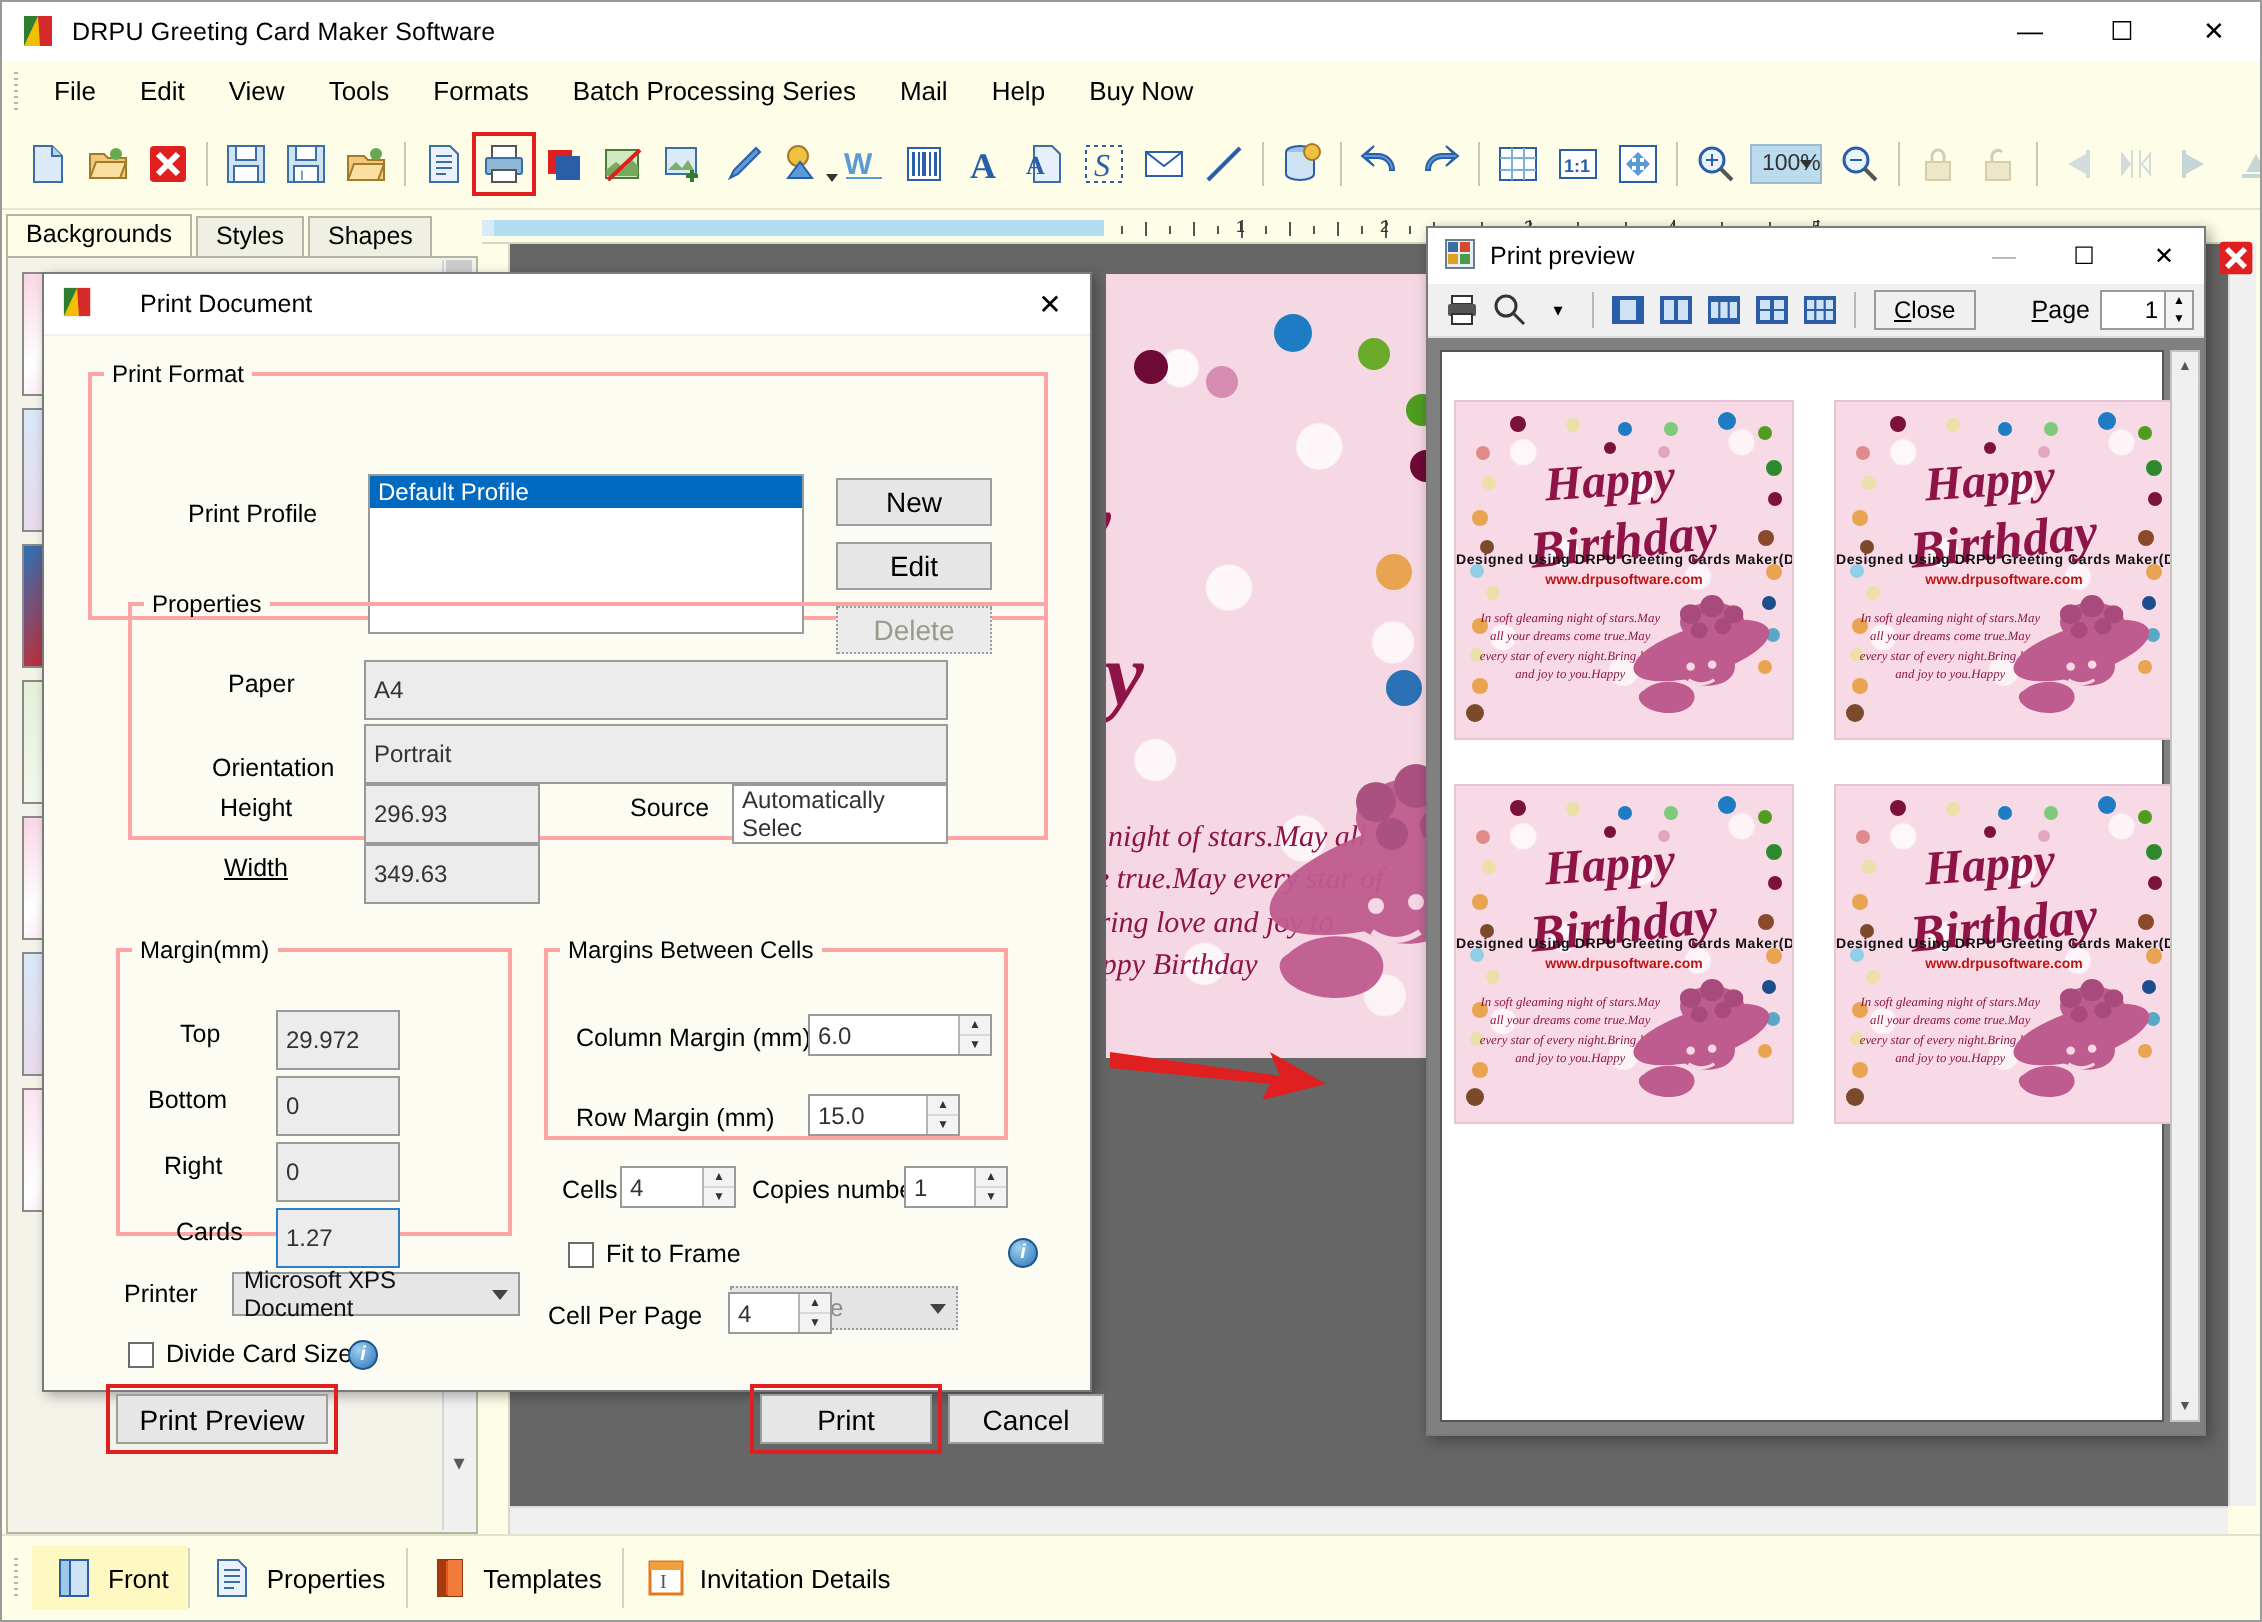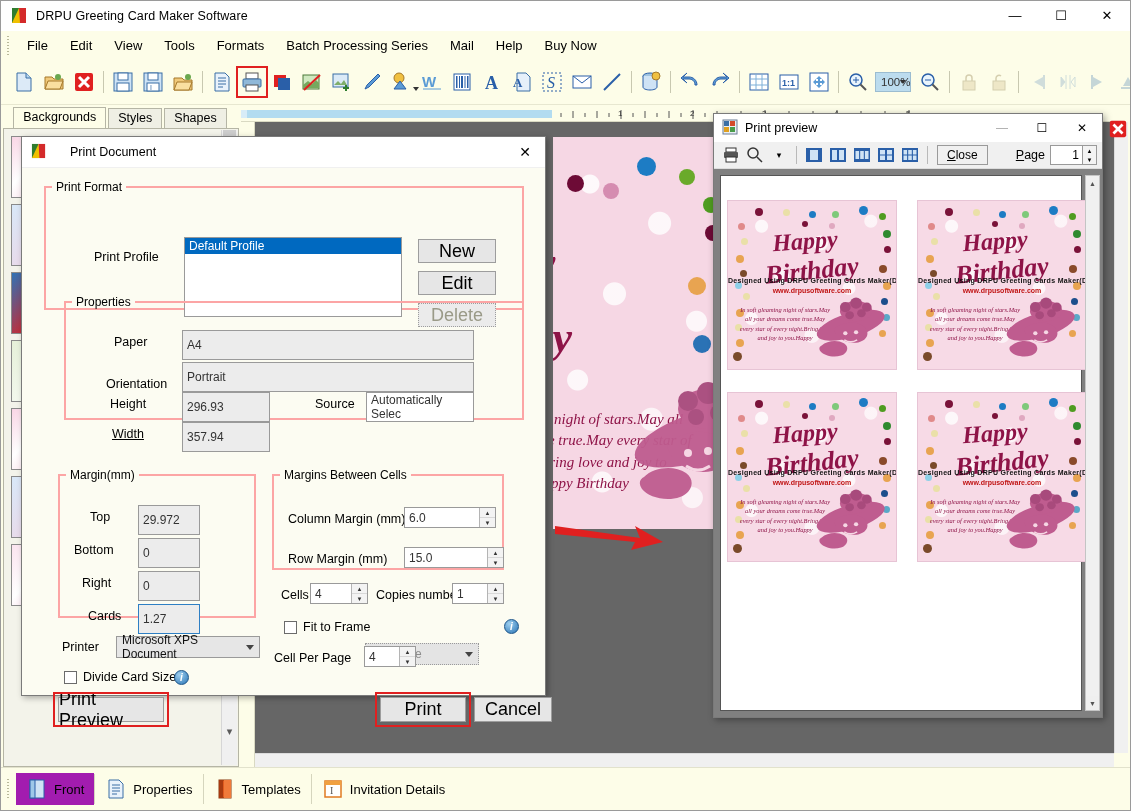--- a/index.html
+++ b/index.html
@@ -78,21 +78,21 @@
   }
   .zoomfield .arrow {
     position: absolute; right: 4px; top: 7px;
     width: 0; height: 0; border-left: 3.5px solid transparent;
     border-right: 3.5px solid transparent; border-top: 4px solid #333;
   }
 
   
   .panel-tabs {
     position: absolute; top: 106px; left: 2px; width: 236px; height: 22px;
-    display: flex; align-items: flex-end; justify-content: center;
+    display: flex; align-items: flex-end;
   }
   .ptab {
     height: 21px; padding: 2px 9px 0 9px; font-size: 12.5px;
     background: #efefe4; border: 1px solid #b5b5a5; border-bottom: none;
     margin-right: 2px; color: #000;
   }
   .ptab.active { background: #fdfde8; height: 22px; font-weight: normal; }
 
   
   .left-panel {
@@ -207,21 +207,21 @@
   .bottombar {
     position: absolute; left: 0; right: 0; bottom: 0; height: 43px;
     background: #fdfde8; border-top: 1px solid #e2e2cc;
     display: flex; align-items: center;
   }
   .btab {
     display: flex; align-items: center; height: 32px; padding: 0 10px;
     font-size: 13px; color: #000; position: relative;
   }
   .btab .bicon { width: 22px; height: 22px; margin-right: 6px; flex: none; }
-  .btab.active { background: #a21caf; }
+  .btab.active { background: #fef9c3; }
   .btab-sep { width: 1px; height: 30px; background: #d5d5bd; }
 
   
   .dialog {
     position: absolute; left: 20px; top: 135px; width: 525px; height: 560px;
     background: #fcfcf2; border: 1px solid #7a7a7a;
     box-shadow: 2px 2px 6px rgba(0,0,0,.3);
   }
   .dlg-title {
     height: 31px; background: #ffffff; display: flex; align-items: center;
@@ -248,21 +248,21 @@
   }
   .txtbox.focus { border: 1px solid #2e7fc4; background: #ececec; }
   .listbox {
     position: absolute; background: #ffffff; border: 1px solid #9a9a9a;
   }
   .listbox .lrow-sel {
     background: #0069c0; color: #fff; font-size: 12px; padding: 1px 4px;
   }
   .btn {
     position: absolute; background: #e6e6e6; border: 1px solid #9d9d9d;
-    font-size: 18px; color: #000; display: flex;
+    font-size: 14px; color: #000; display: flex;
     align-items: center; justify-content: center; height: 24px;
   }
   .btn.disabled { color: #9a9a88; background: #ebebeb; border-style: dotted; }
   .spin {
     position: absolute; background: #ffffff; border: 1px solid #9a9a9a;
     height: 21px; display: flex; align-items: center; font-size: 12px;
     color: #333; padding-left: 4px;
   }
   .spin .sbtns {
     position: absolute; right: 0; top: 0; bottom: 0; width: 16px;
@@ -876,21 +876,21 @@
         <span class="lbl" style="left:40px; top:68px;">Orientation</span>
         <div class="txtbox" style="left:116px; top:53px; width:292px;">Portrait</div>
 
         <span class="lbl" style="left:44px; top:88px;">Height</span>
         <div class="txtbox" style="left:116px; top:83px; width:88px;">296.93</div>
 
         <span class="lbl" style="left:249px; top:88px;">Source</span>
         <div class="txtbox" style="left:300px; top:83px; width:108px; background:#fff;">Automatically Selec</div>
 
         <span class="lbl" style="left:46px; top:118px;text-decoration:underline;">Width</span>
-        <div class="txtbox" style="left:116px; top:113px; width:88px;">357.94</div>
+        <div class="txtbox" style="left:116px; top:113px; width:88px;">349.63</div>
       </fieldset>
 
       <fieldset class="grp" style="left:36px; top:300px; width:198px; height:150px;">
         <legend>Margin(mm)</legend>
         <span class="lbl" style="left:30px; top:28px;">Top</span>
         <div class="txtbox" style="left:78px; top:23px; width:62px;">29.972</div>
 
         <span class="lbl" style="left:14px; top:61px;">Bottom</span>
         <div class="txtbox" style="left:78px; top:56px; width:62px;">0</div>
 
@@ -905,21 +905,21 @@
         <legend>Margins Between Cells</legend>
         <span class="lbl" style="left:14px; top:30px;">Column Margin (mm)</span>
         <div class="spin" style="left:130px; top:25px; width:92px;">
           <span>6.0</span>
           <span class="sbtns">
               <i>▲</i>
               <i>▼</i>
             </span>
         </div>
         <span class="lbl" style="left:14px; top:70px;">Row Margin (mm)</span>
-        <div class="spin" style="left:130px; top:65px; width:100px;">
+        <div class="spin" style="left:130px; top:65px; width:76px;">
           <span>15.0</span>
           <span class="sbtns">
               <i>▲</i>
               <i>▼</i>
             </span>
         </div>
       </fieldset>
 
       <span class="lbl" style="left:259px; top:420px;">Cells</span>
       <div class="spin" style="left:288px; top:415px; width:58px;">

